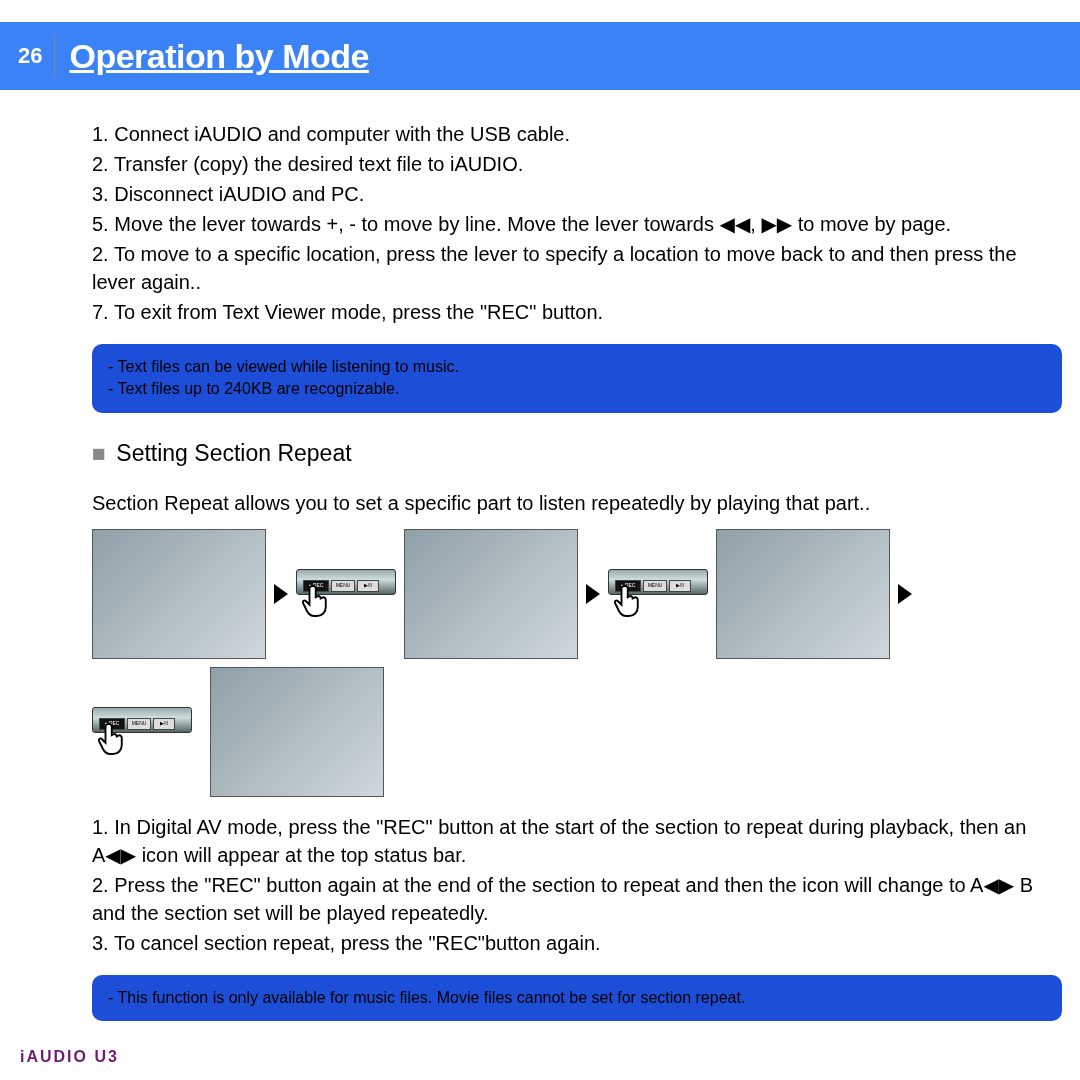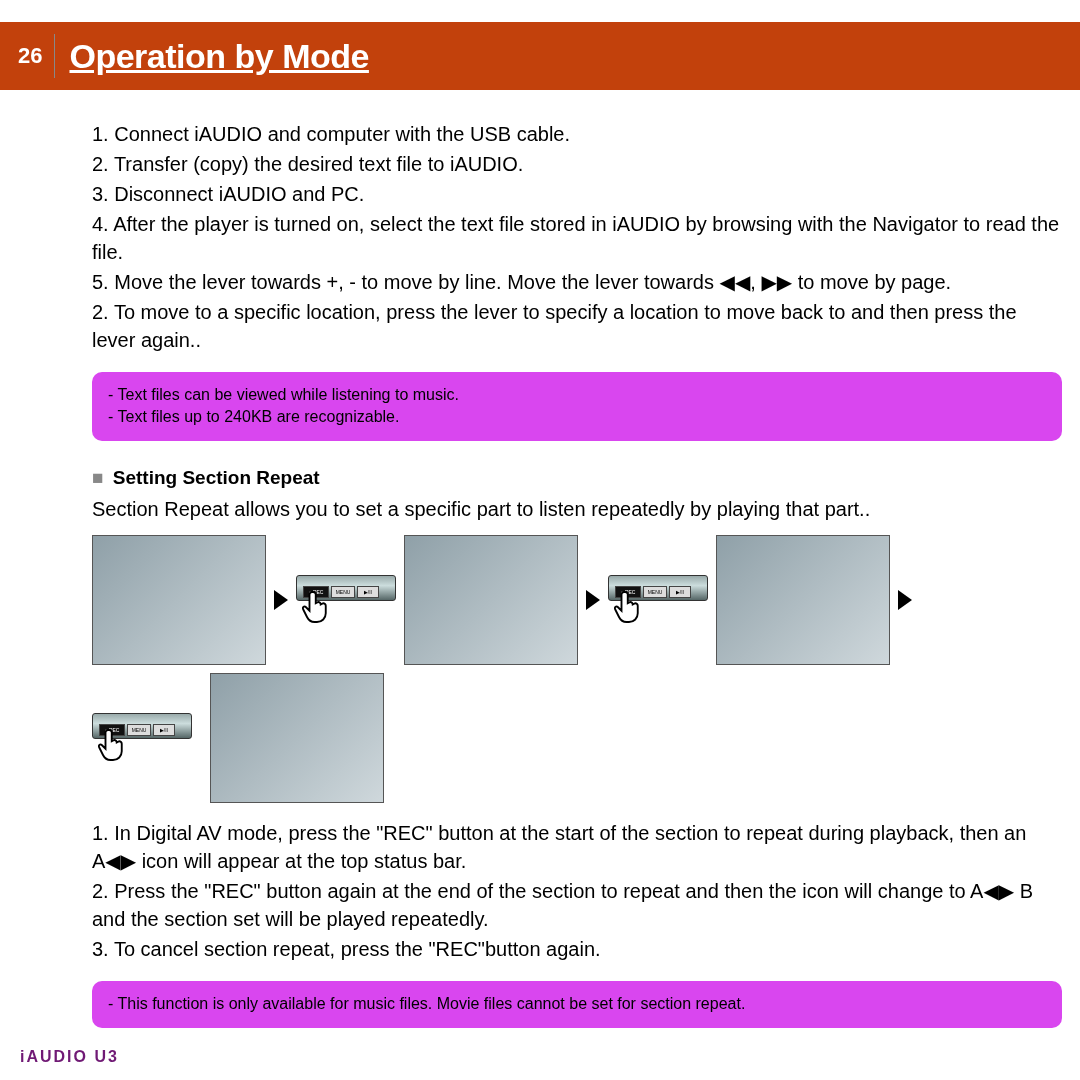--- a/index.html
+++ b/index.html
@@ -1,25 +1,25 @@
 <!DOCTYPE html>
 <html><head>
 <meta charset="utf-8">
 <style>
   * { box-sizing: border-box; margin: 0; padding: 0; }
   body { width: 1080px; height: 1080px; background: #fff; font-family: Arial, Helvetica, sans-serif; color: #000; position: relative; }
-  .header { background: #c2410c; color: #fff; height: 68px; display: flex; align-items: center; padding-left: 18px; margin-top: 22px; }
+  .header { background: #3b82f6; color: #fff; height: 68px; display: flex; align-items: center; padding-left: 18px; margin-top: 22px; }
   .page-num { font-size: 22px; font-weight: bold; margin-right: 12px; }
   .divider { width: 1px; height: 44px; background: #888; margin-right: 14px; }
   .title { font-size: 34px; font-weight: bold; letter-spacing: -0.5px; text-decoration: underline; }
   .content { padding: 30px 18px 0 92px; font-size: 20px; line-height: 1.4; }
   .steps { margin-bottom: 18px; }
   .steps p { margin-bottom: 2px; }
-  .note-box { background: #d946ef; border-radius: 10px; padding: 12px 16px; font-size: 16px; line-height: 1.4; margin: 10px 0 24px 0; }
-  .section-title { font-size: 19px; font-weight: bold; margin-bottom: 4px; }
+  .note-box { background: #1d4ed8; border-radius: 10px; padding: 12px 16px; font-size: 16px; line-height: 1.4; margin: 10px 0 24px 0; }
+  .section-title { font-size: 23px; font-weight: normal; margin-bottom: 20px; }
   .section-title .bullet { color: #888; margin-right: 4px; }
   .desc { margin-bottom: 12px; }
   .diagram-row { display: flex; align-items: center; gap: 8px; margin: 8px 0; }
   .screen { width: 174px; height: 130px; background: linear-gradient(135deg, #8fa0a8 0%, #cfd8dc 100%); border: 1px solid #555; }
   .arrow { width: 0; height: 0; border-top: 10px solid transparent; border-bottom: 10px solid transparent; border-left: 14px solid #000; }
   .device { width: 100px; height: 50px; position: relative; }
   .device-body { width: 100px; height: 26px; background: linear-gradient(#9aa 0%, #cdd 40%, #566 100%); border-radius: 3px; border: 1px solid #333; position: relative; }
   .device-buttons { position: absolute; bottom: 2px; left: 6px; display: flex; gap: 2px; }
   .btn { height: 12px; background: #111; color: #fff; font-size: 5px; display: flex; align-items: center; justify-content: center; border: 1px solid #444; }
   .btn.rec { width: 26px; }
@@ -38,23 +38,23 @@
   <span class="divider"></span>
   <span class="title">Operation by Mode</span>
 </div>
 
 <div class="content">
 
   <div class="steps">
     <p>1. Connect iAUDIO and computer with the USB cable.</p>
     <p>2. Transfer (copy) the desired text file to iAUDIO.</p>
     <p>3. Disconnect iAUDIO and PC.</p>
-    <p>4. After the player is turned on, select the text file stored in iAUDIO by browsing with the Navigator to read the file.</p>
     <p>5. Move the lever towards +, - to move by line. Move the lever towards ◀◀, ▶▶ to move by page.</p>
     <p>2. To move to a specific location, press the lever to specify a location to move back to and then press the lever again..</p>
+    <p>7. To exit from Text Viewer mode, press the "REC" button.</p>
   </div>
 
   <div class="note-box">
     <div>- Text files can be viewed while listening to music.</div>
     <div>- Text files up to 240KB are recognizable.</div>
   </div>
 
   <div class="section-title">
     <span class="bullet">■</span>
     <span>Setting Section Repeat</span>

